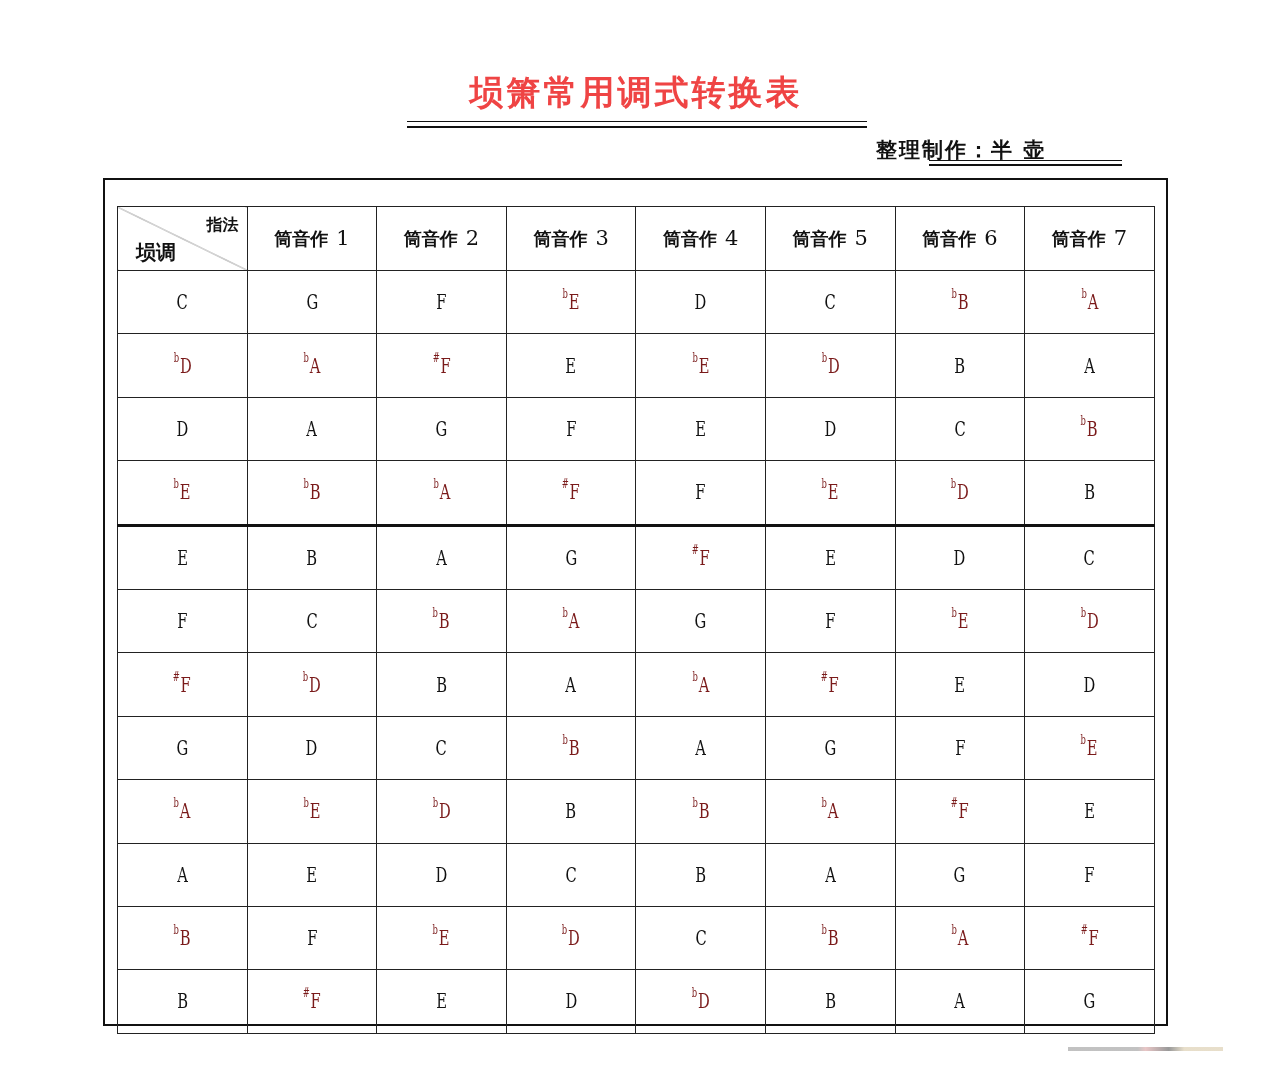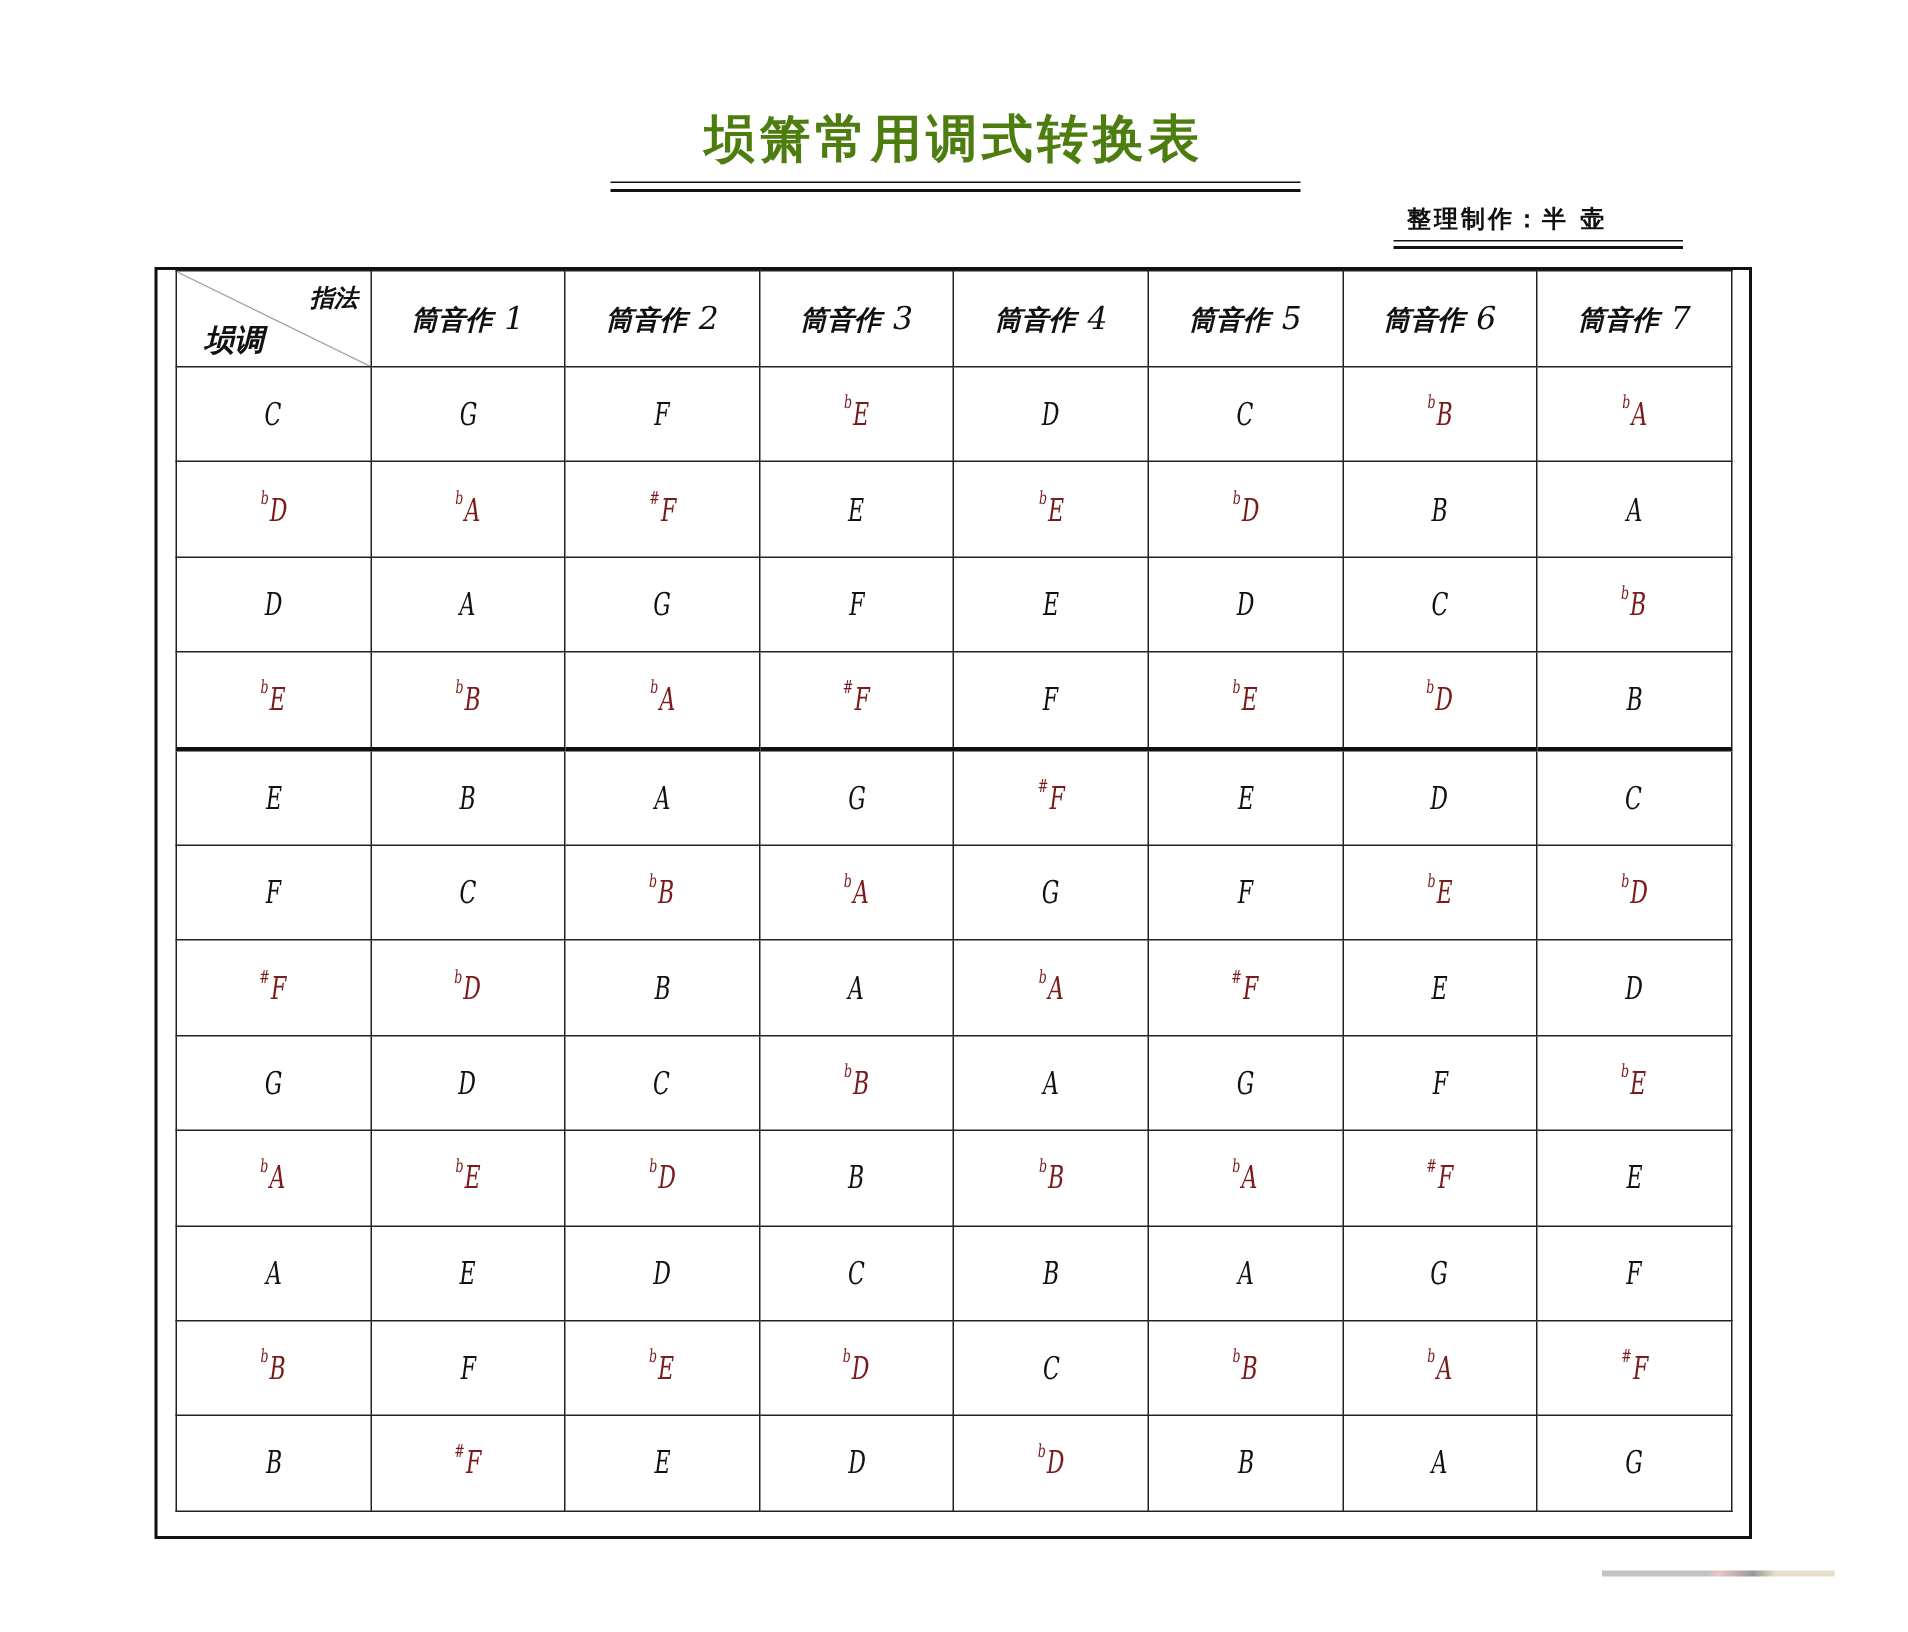--- a/index.html
+++ b/index.html
@@ -1,31 +1,31 @@
 <!DOCTYPE html>
 <html><head>
 <meta charset="utf-8">
 <style>
   html, body { margin: 0; padding: 0; background: #ffffff; }
   body { width: 1272px; height: 1088px; position: relative; overflow: hidden;
          font-family: "DejaVu Serif", "Liberation Serif", serif; color: #111; }
   .title { position: absolute; left: 405px; top: 70px; width: 462px; text-align: center;
            font-family: "DejaVu Sans", sans-serif; font-weight: bold; font-size: 34px;
-           letter-spacing: 3px; color: #4d7c0f; }
+           letter-spacing: 3px; color: #ef4444; }
   .title-rule1 { position: absolute; left: 407px; top: 121px; width: 460px; height: 1px; background: #111; }
   .title-rule2 { position: absolute; left: 407px; top: 126px; width: 460px; height: 2px; background: #111; }
-  .author { position: absolute; left: 938px; top: 136px; width: 192px;
-            font-family: "DejaVu Sans", sans-serif; font-weight: bold; font-size: 16px;
+  .author { position: absolute; left: 876px; top: 136px; width: 192px;
+            font-family: "DejaVu Sans", sans-serif; font-weight: bold; font-size: 21px;
             letter-spacing: 2px; color: #111; white-space: nowrap; }
   .author-rule1 { position: absolute; left: 929px; top: 160px; width: 193px; height: 1px; background: #111; }
   .author-rule2 { position: absolute; left: 929px; top: 164px; width: 193px; height: 2px; background: #111; }
   .frame { position: absolute; left: 103px; top: 178px; width: 1065px; height: 848px;
            border: 2px solid #111; box-sizing: border-box; }
-  table.grid { position: absolute; left: 117px; top: 180px; border-collapse: collapse;
-               table-layout: fixed; font-style: italic; }
+  table.grid { position: absolute; left: 117px; top: 206px; border-collapse: collapse;
+               table-layout: fixed; }
   table.grid td, table.grid th { border: 1px solid #222; text-align: center; vertical-align: middle;
                padding: 0; }
   table.grid col { width: 129.6px; }
   tr.hdr th { height: 63px; font-family: "DejaVu Sans", sans-serif; font-weight: bold;
               font-size: 18px; color: #111; }
   tr.hdr th .num { font-family: "DejaVu Serif", serif; font-weight: normal; font-size: 21px; margin-left: 8px; }
   tr.body td { height: 62.4px; font-size: 21px; font-family: "DejaVu Serif", serif; }
   tr.thick td { border-bottom: 3px solid #111; }
   .note { display: inline-block; transform: scaleX(0.7); }
   .note.acc { color: #7a1a1a; }

